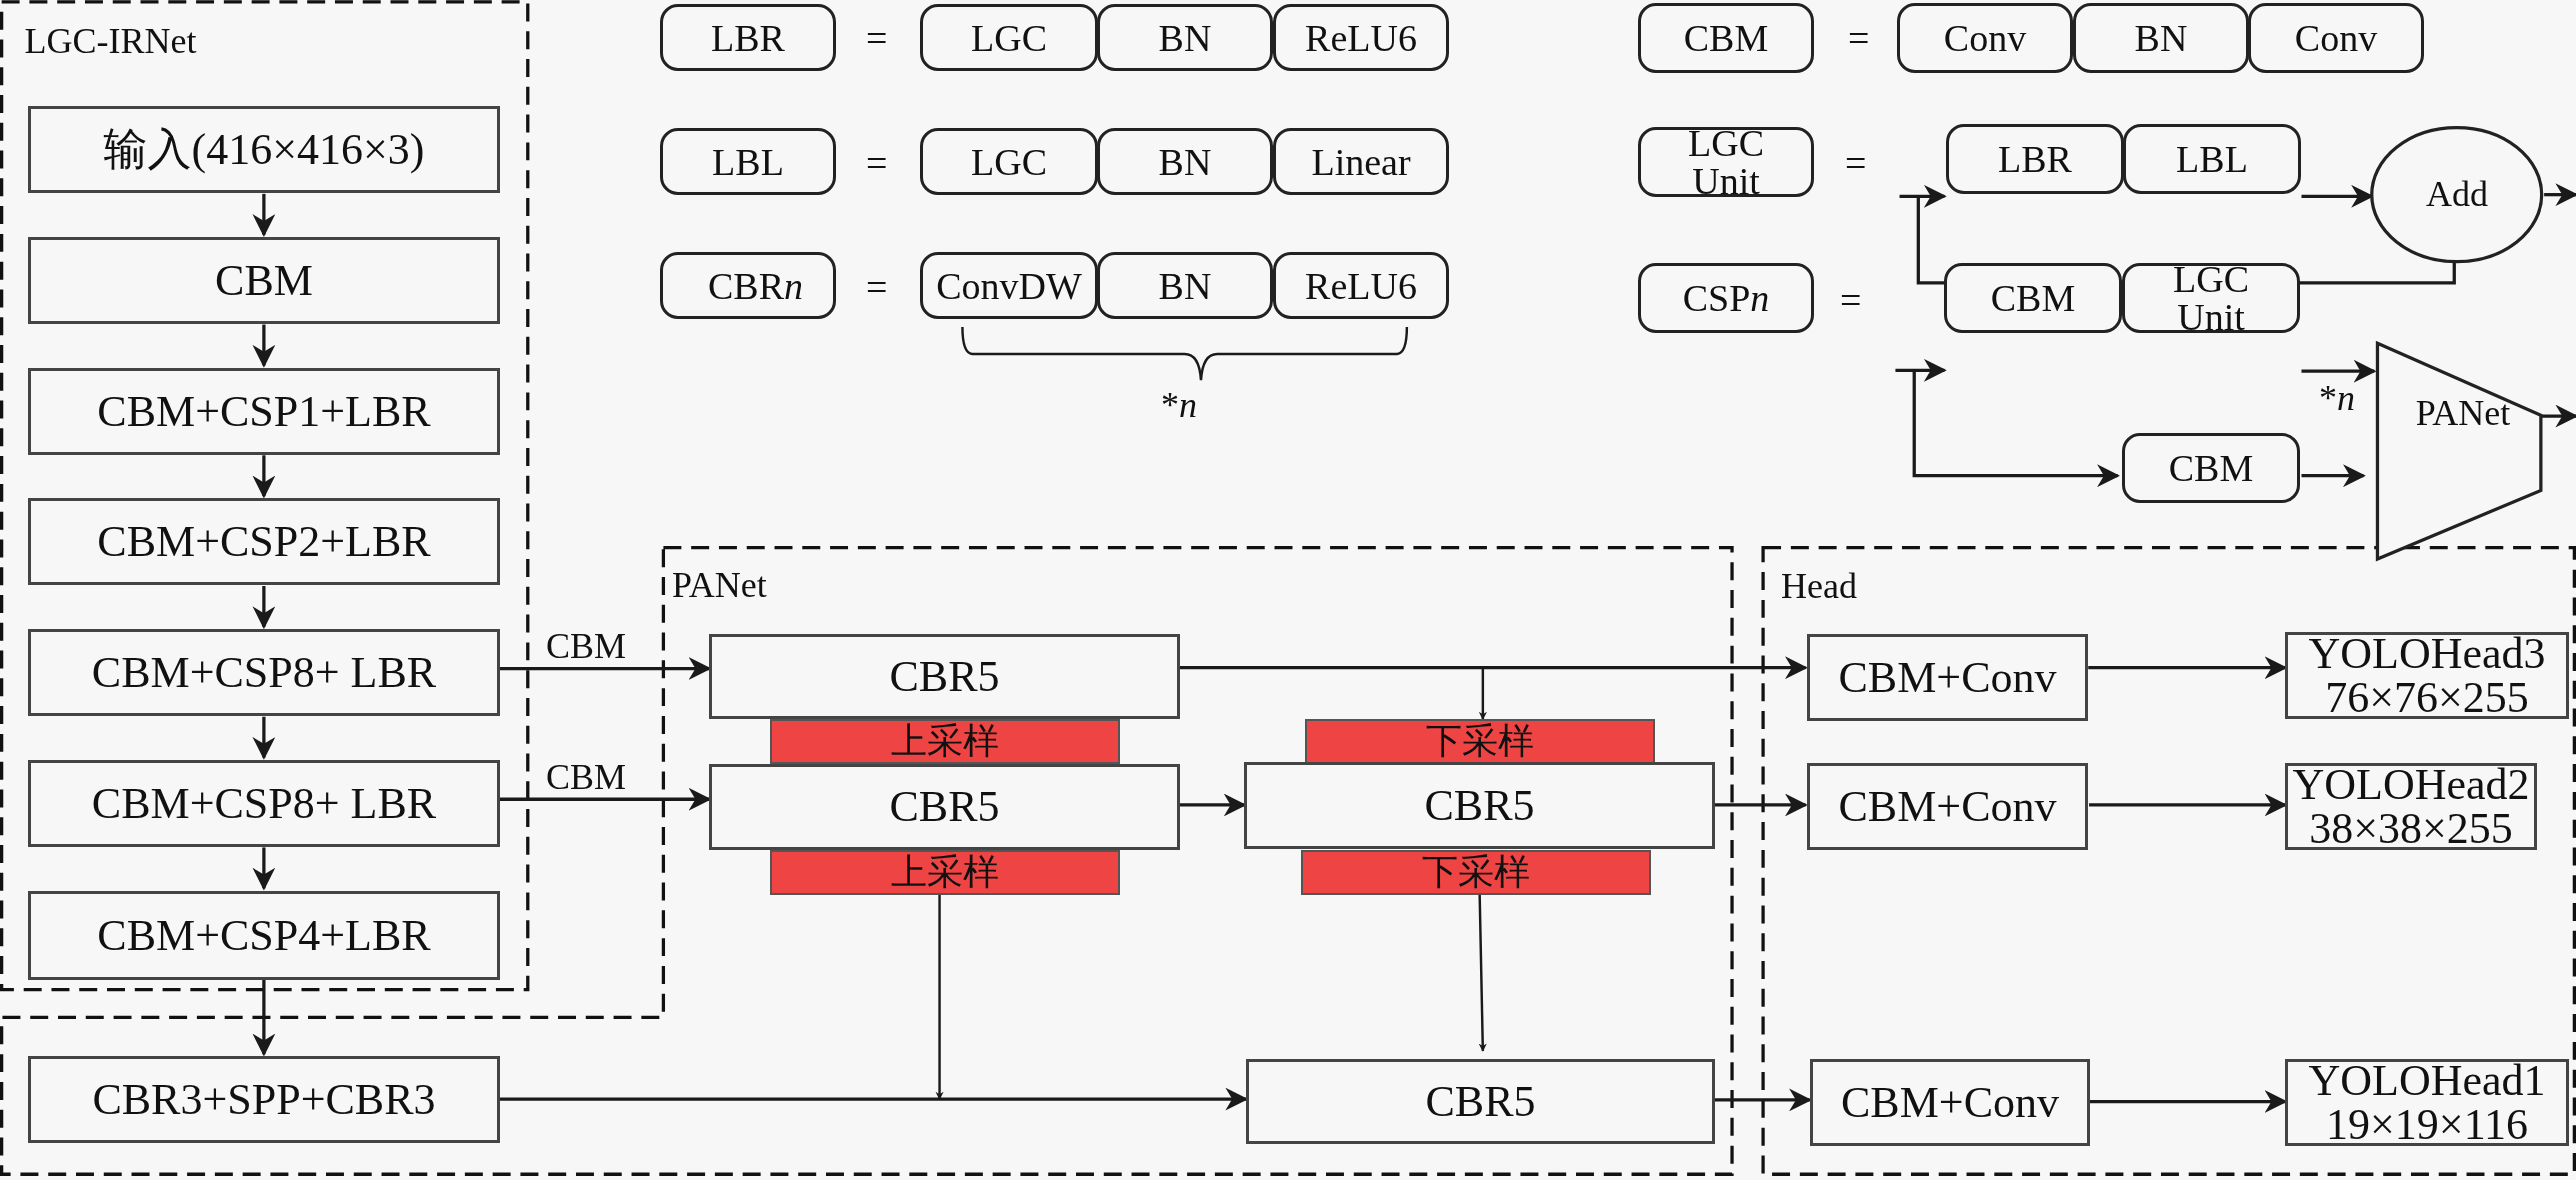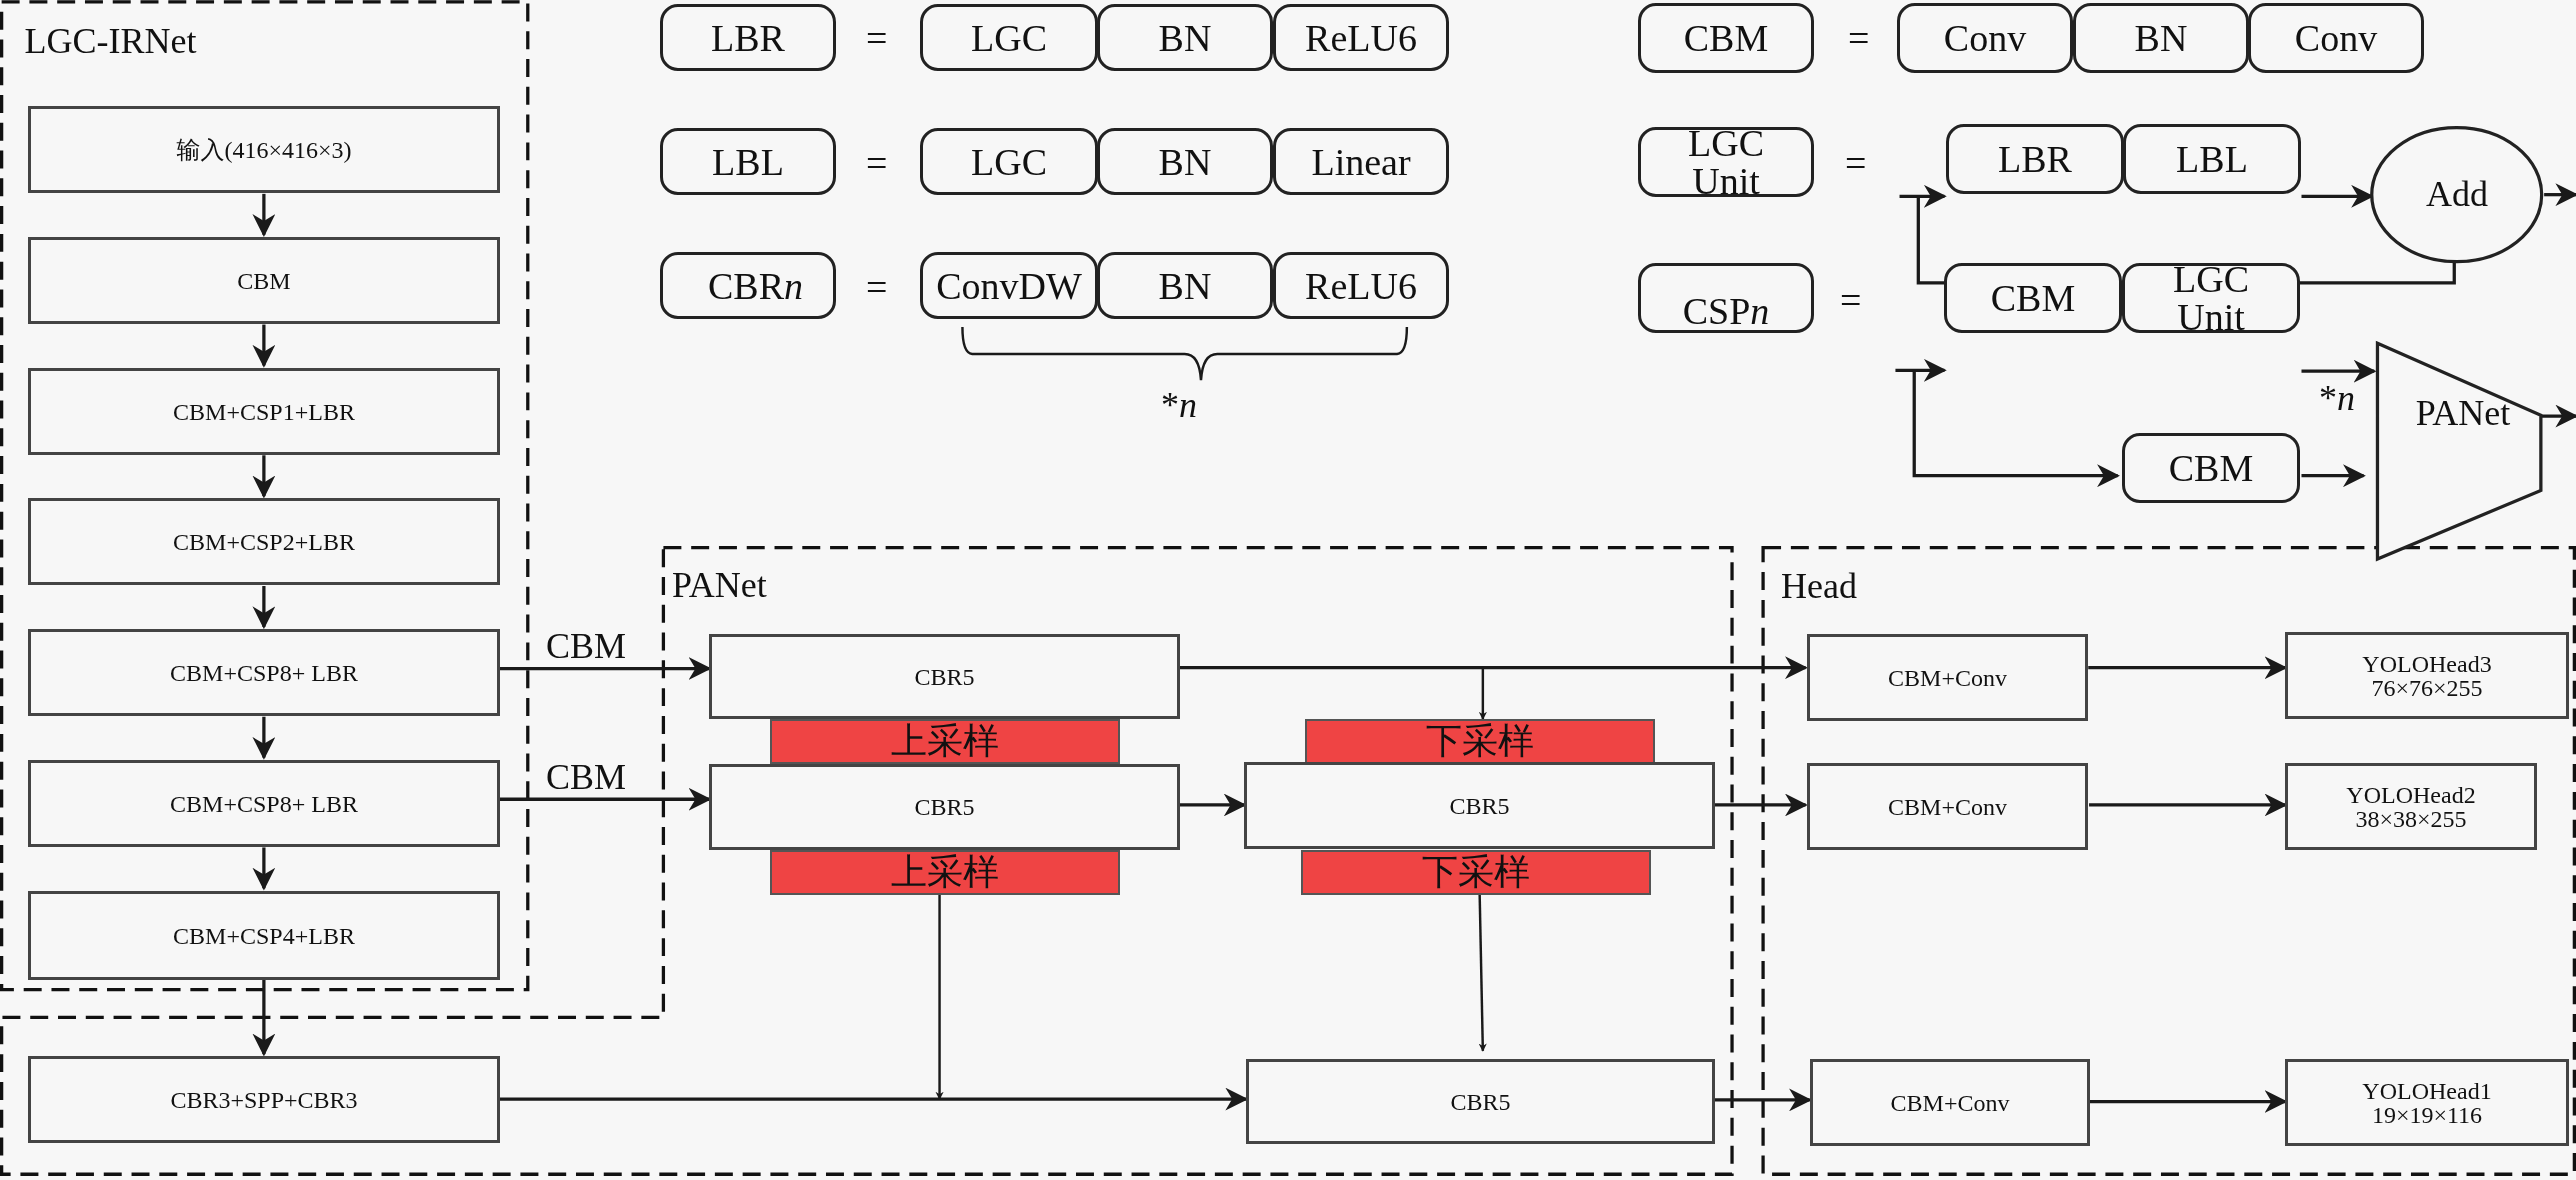--- a/index.html
+++ b/index.html
@@ -1,21 +1,21 @@
 <!DOCTYPE html>
 <html style="font-size:13px"><head>
 <meta charset="utf-8">
 <style>
   html, body { margin:0; padding:0; background:#f7f7f7; }
   body { width:2576px; height:1181px; position:relative; overflow:hidden;
          font-family:"Liberation Serif", "DejaVu Serif", serif; color:#111; }
   svg#wires { position:absolute; left:0; top:0; width:2576px; height:1181px; pointer-events:none; }
   .box { position:absolute; box-sizing:border-box; border:3.3px solid #444; background:#f7f7f7;
          display:flex; align-items:center; justify-content:center; text-align:center;
-         font-size:24px; line-height:1.0; }
+         font-size:44px; line-height:1.0; }
   .rbox { position:absolute; box-sizing:border-box; border:3.3px solid #222; border-radius:18px; background:#f7f7f7;
           display:flex; align-items:center; justify-content:center; text-align:center;
           font-size:38px; line-height:1.0; }
   .lbl { position:absolute; font-size:36px; white-space:nowrap; }
   .eq { position:absolute; font-size:38px; }
   .two { flex-direction:column; }
   .two span { display:block; }
   .it { font-style:italic; }
   .sub { position:absolute; box-sizing:border-box; border:2.5px solid #555; border-top-width:2.5px; background:#ef4444;
          display:flex; align-items:center; justify-content:center; font-size:36px;
@@ -174,21 +174,21 @@
 
 <div class="rbox two" style="left:1638px;top:127px;width:176px;height:70px;" data-name="legend-lgc-unit-name">
   <span data-name="legend-lgc-unit-line1">LGC</span>
   <span data-name="legend-lgc-unit-line2">Unit</span>
 </div>
 <div class="eq" style="left:1845px;top:141px;" data-name="legend-lgc-unit-eq">=</div>
 <div class="rbox" style="left:1946px;top:124px;width:178px;height:70px;" data-name="legend-lgc-unit-part-lbr">LBR</div>
 <div class="rbox" style="left:2123px;top:124px;width:178px;height:70px;" data-name="legend-lgc-unit-part-lbl">LBL</div>
 <div class="lbl" style="left:2372px;top:173px;width:170px;text-align:center;" data-name="legend-add-node">Add</div>
 
-<div class="rbox" style="left:1638px;top:263px;width:176px;height:70px;align-items:flex-end;" data-name="legend-cspn-name">
+<div class="rbox" style="left:1638px;top:263px;width:176px;height:70px;" data-name="legend-cspn-name">
   <span data-name="legend-cspn-name-text">CSP</span>
     <span class="it" data-name="legend-cspn-name-suffix">n</span>
 </div>
 <div class="eq" style="left:1840px;top:278px;" data-name="legend-cspn-eq">=</div>
 <div class="rbox" style="left:1944px;top:263px;width:178px;height:70px;" data-name="legend-cspn-part-cbm">CBM</div>
 <div class="rbox two" style="left:2122px;top:263px;width:178px;height:70px;" data-name="legend-cspn-part-lgc-unit">
   <span data-name="legend-cspn-unit-line1">LGC</span>
   <span data-name="legend-cspn-unit-line2">Unit</span>
 </div>
 <div class="rbox" style="left:2122px;top:433px;width:178px;height:70px;" data-name="legend-cspn-part-cbm-bottom">CBM</div>

